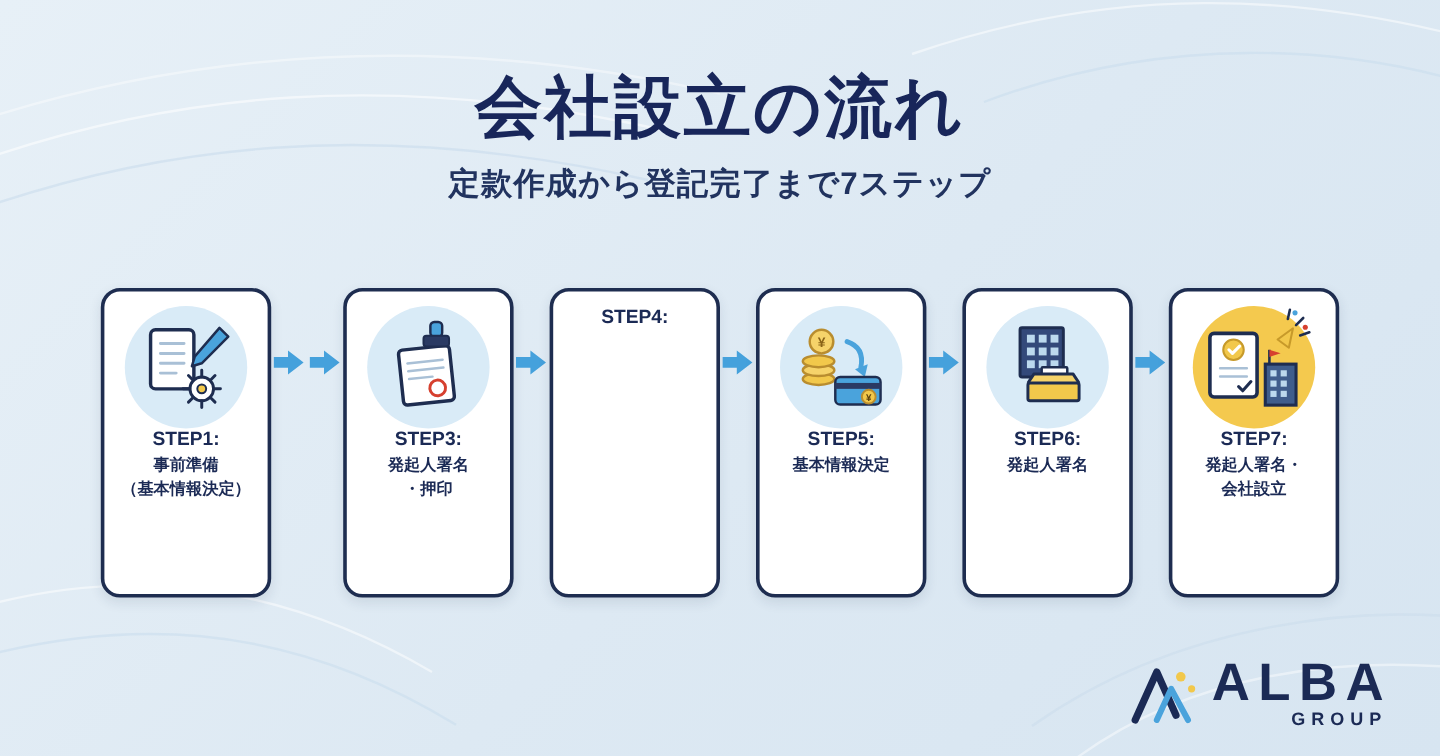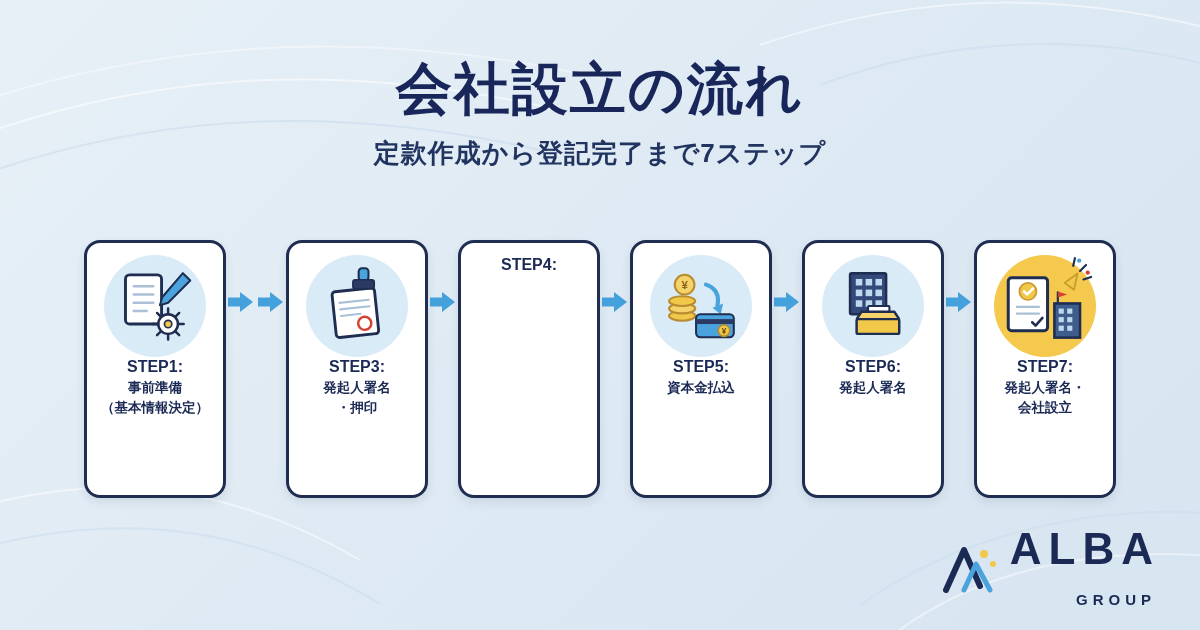--- a/index.html
+++ b/index.html
@@ -33,21 +33,21 @@
   .card7 .icon-wrap{background:#f4c94e;}
   .step-label{font-size:16px;font-weight:bold;text-align:center;line-height:1.2;}
   .step-desc{
     margin-top:2px;font-size:13.5px;font-weight:bold;text-align:center;
     white-space:pre-line;line-height:1.5;padding:0 4px;
   }
   .arrow{flex:0 0 auto;margin:51px 2px 0 2px;display:block;}
   .logo{position:absolute;right:40px;bottom:22px;display:flex;align-items:center;gap:10px;}
   .logo-text{display:flex;flex-direction:column;align-items:flex-end;}
   .logo-name{font-size:44px;font-weight:bold;color:#1b2a55;letter-spacing:7px;line-height:1;}
-  .logo-sub{font-size:15px;font-weight:bold;color:#1b2a55;letter-spacing:5px;margin-top:20px;margin-right:4px;}
+  .logo-sub{font-size:15px;font-weight:bold;color:#1b2a55;letter-spacing:5px;margin-top:0;margin-right:4px;}
 </style>
 </head>
 <body>
 
 <div class="canvas">
 
   <svg class="bg-waves" width="1200" height="630" viewBox="0 0 1200 630" fill="none">
     <path d="M-60 150 C 140 70 340 60 560 110" stroke="#ffffff" stroke-width="2" opacity="0.55"></path>
     <path d="M-60 115 C 160 35 380 28 600 78" stroke="#ffffff" stroke-width="2" opacity="0.4"></path>
     <path d="M-60 190 C 130 115 320 100 540 150" stroke="#c9dcec" stroke-width="2" opacity="0.6"></path>
@@ -128,21 +128,21 @@
           <text x="30" y="29" font-size="14" font-weight="bold" fill="#8a6418" text-anchor="middle">¥</text>
           <path d="M56 24 q18 6 14 26" fill="none" stroke="#4aa3dc" stroke-width="5" stroke-linecap="round"></path>
           <path d="M77 47 l-3 13 -10 -8 z" fill="#4aa3dc"></path>
           <rect x="44" y="60" width="46" height="28" rx="5" fill="#4aa3dc" stroke="#1e2d50" stroke-width="2.5"></rect>
           <rect x="44" y="66" width="46" height="6" fill="#2a3a63"></rect>
           <circle cx="78" cy="80" r="7" fill="#f2c84b" stroke="#b98d2f" stroke-width="2"></circle>
           <text x="78" y="84" font-size="10" font-weight="bold" fill="#5c420e" text-anchor="middle">¥</text>
         </svg>
       </div>
       <div class="step-label">STEP5:</div>
-      <div class="step-desc">資本金払込</div>
+      <div class="step-desc">基本情報決定</div>
     </div>
 
     <svg class="arrow" width="26" height="22" viewBox="0 0 26 22">
         <path d="M0 6.5h12V1l13 10-13 10v-5.5H0z" fill="#45a1dc"></path>
       </svg>
 
     <div class="card">
       <div class="icon-wrap">
         <svg viewBox="0 0 100 100" width="82" height="82">
           <rect x="22" y="10" width="44" height="50" rx="2" fill="#33497a" stroke="#1e2d50" stroke-width="3"></rect>

